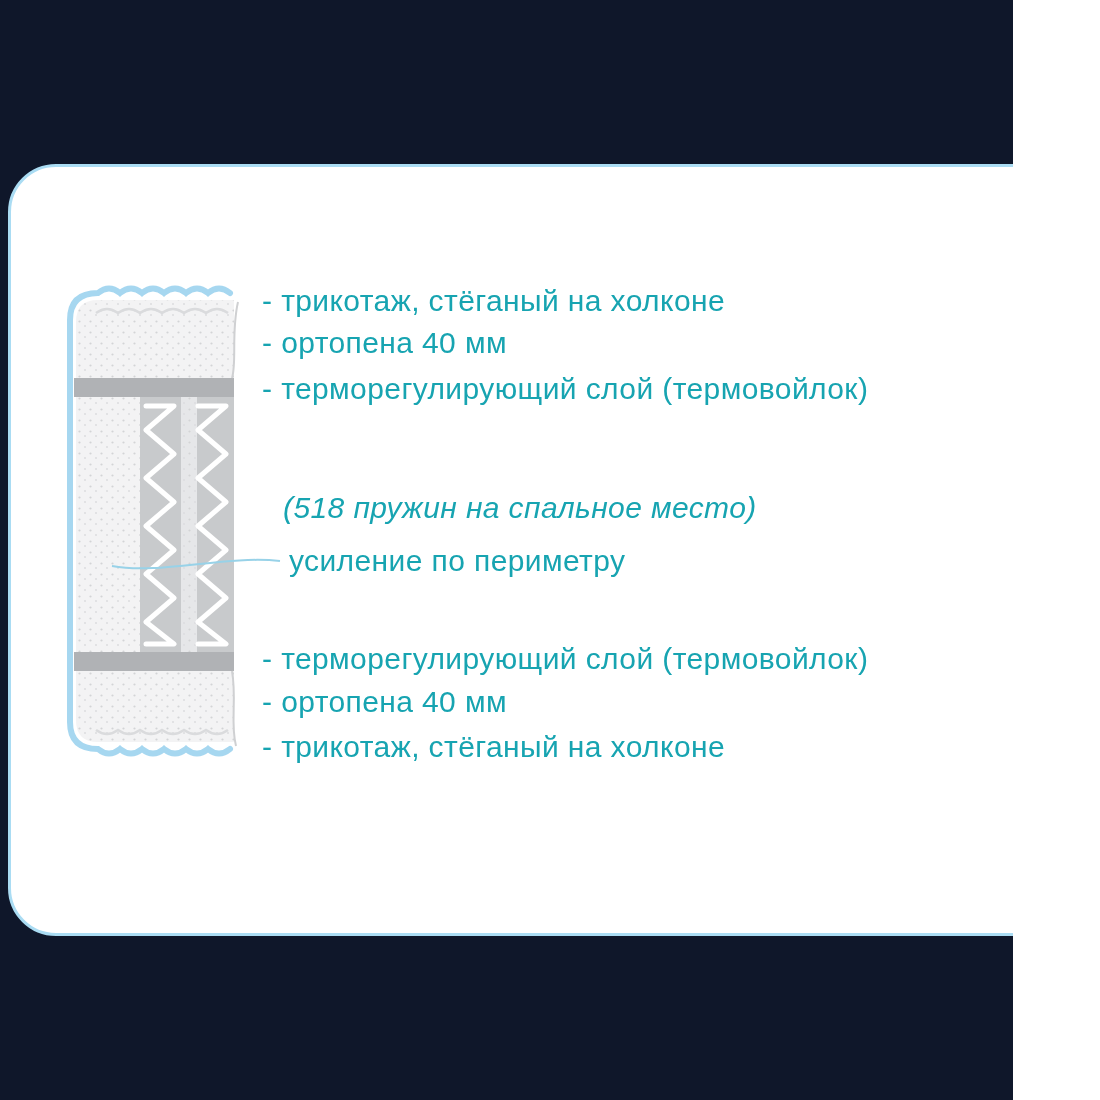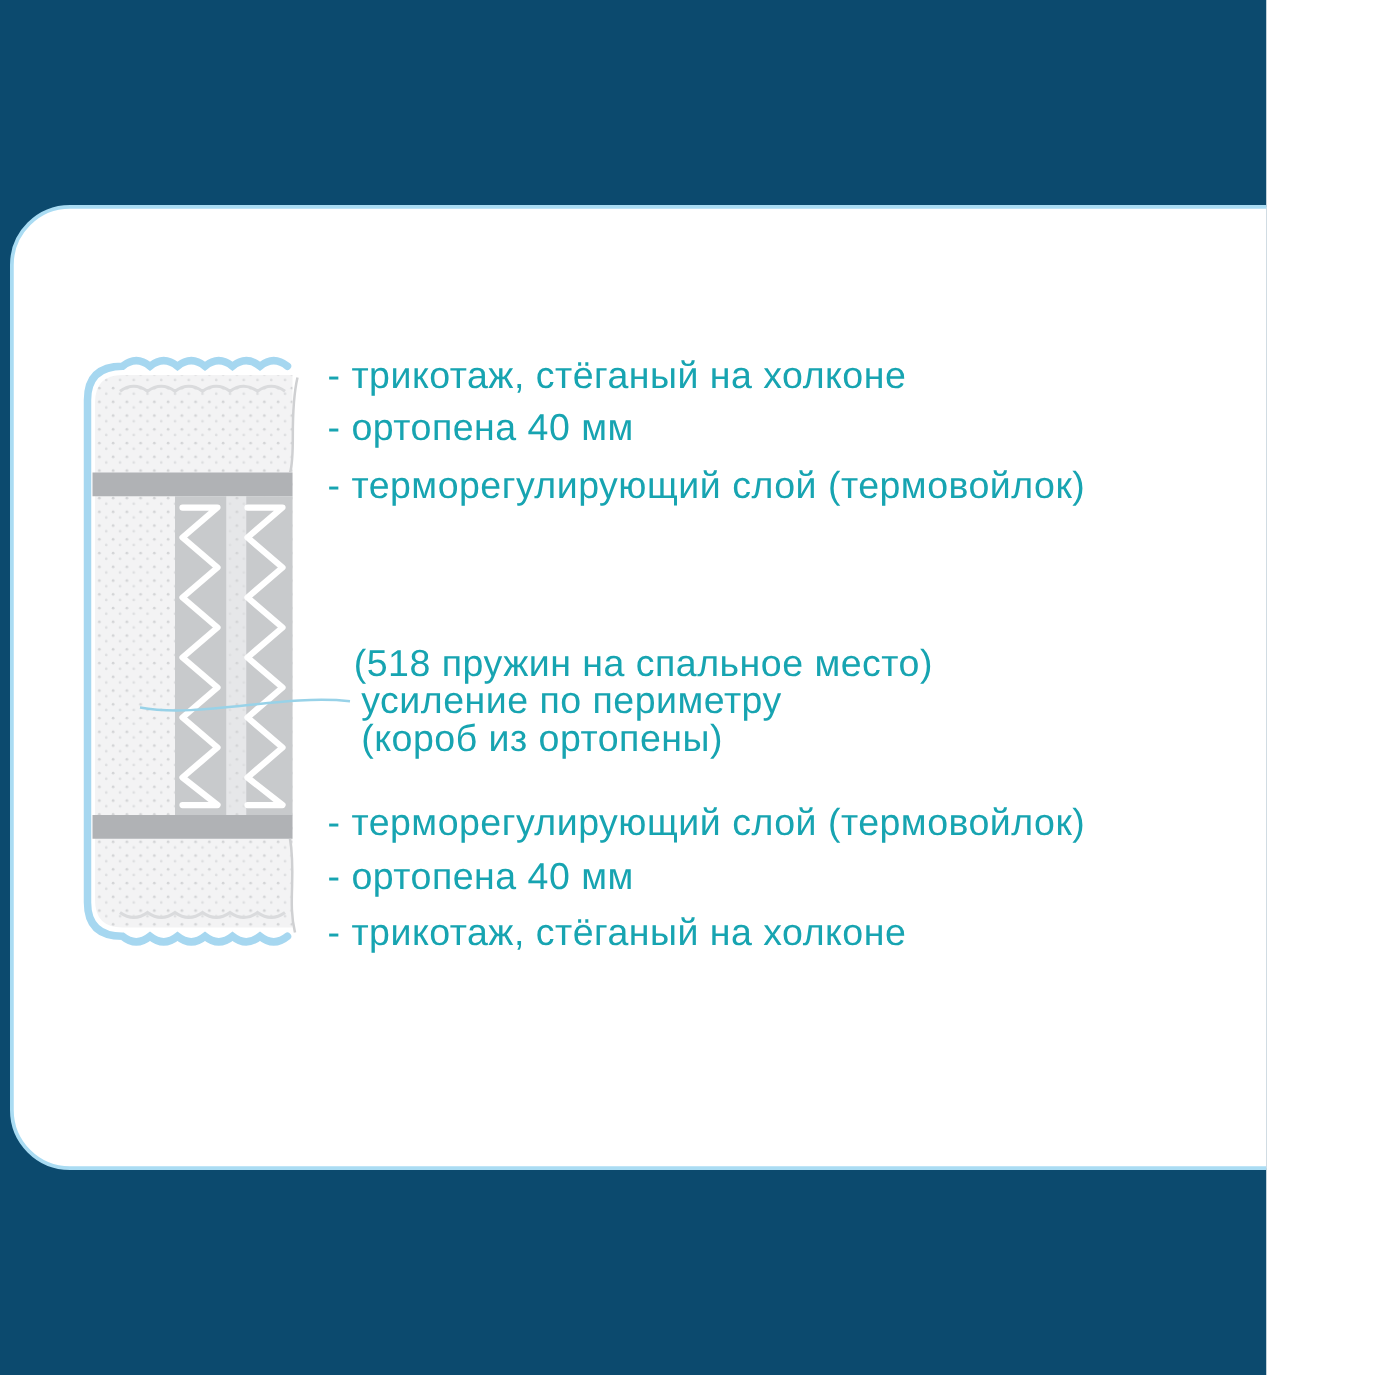--- a/index.html
+++ b/index.html
@@ -5,21 +5,21 @@
   html, body {
     margin: 0;
     padding: 0;
     background: #ffffff;
     font-family: "Liberation Sans", sans-serif;
   }
   .stage {
     position: relative;
     width: 1013px;
     height: 1100px;
-    background: #0c4a6e;
+    background: #0f172a;
     overflow: hidden;
   }
   .card {
     position: absolute;
     left: 8px;
     top: 164px;
     width: 1078px;
     height: 766px;
     background: #ffffff;
     border: 3px solid #aadcf3;
@@ -37,21 +37,21 @@
     color: #17a4b1;
     font-size: 30px;
     line-height: 1.05;
     letter-spacing: 0.4px;
     white-space: nowrap;
   }
   .l1  { left: 262px; top: 285px; }
   .l2  { left: 262px; top: 327px; }
   .l3  { left: 262px; top: 373px; }
   .l4  { left: 262px; top: 455px; }
-  .l5  { left: 283px; top: 516px; }
+  .l5  { left: 283px; top: 492px; font-style: italic; }
   .l6  { left: 289px; top: 545px; }
   .l7  { left: 289px; top: 576px; }
   .l8  { left: 262px; top: 643px; }
   .l9  { left: 262px; top: 686px; }
   .l10 { left: 262px; top: 731px; }
 </style>
 </head>
 <body>
 
 <div class="stage">
@@ -88,18 +88,17 @@
     <path d="M230,293 q-11,-9 -22,0 q-11,-9 -22,0 q-11,-9 -22,0 q-11,-9 -22,0 q-11,-9 -22,0 q-11,-9 -22,0 Q70,293 70,320 L70,722 Q70,749 98,749 q11,9 22,0 q11,9 22,0 q11,9 22,0 q11,9 22,0 q11,9 22,0 q11,9 22,0" fill="none" stroke="#a6d7f0" stroke-width="6" stroke-linecap="round"></path>
 
     <path d="M112,566 C160,575 225,555 280,561" fill="none" stroke="#98d2e8" stroke-width="2"></path>
   </svg>
 
   <div class="label l1">- трикотаж, стёганый на холконе</div>
   <div class="label l2">- ортопена 40 мм</div>
   <div class="label l3">- терморегулирующий слой (термовойлок)</div>
   <div class="label l5">(518 пружин на спальное место)</div>
   <div class="label l6">усиление по периметру</div>
-  <div class="label l7">(короб из ортопены)</div>
   <div class="label l8">- терморегулирующий слой (термовойлок)</div>
   <div class="label l9">- ортопена 40 мм</div>
   <div class="label l10">- трикотаж, стёганый на холконе</div>
 
 </div>
 
 </body></html>

